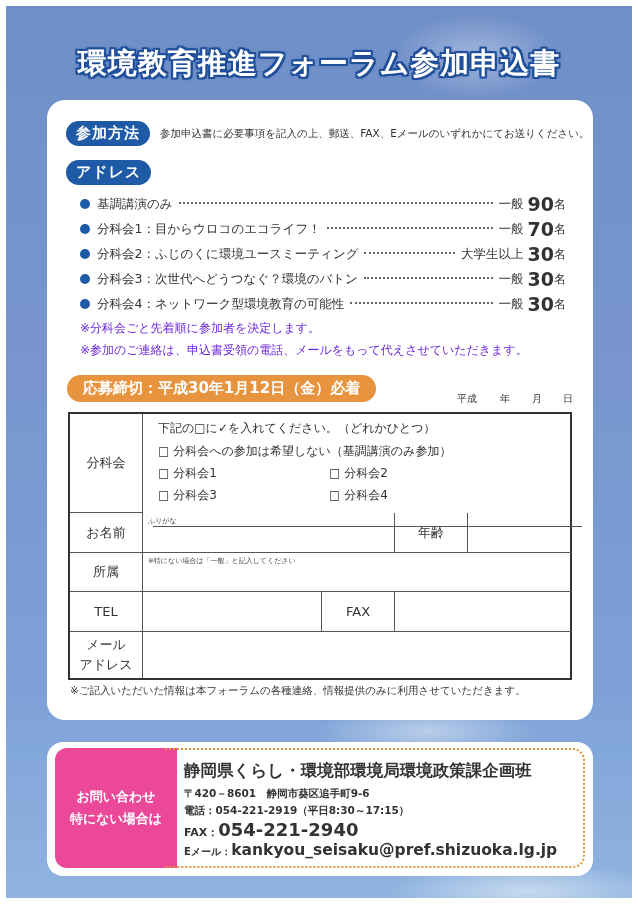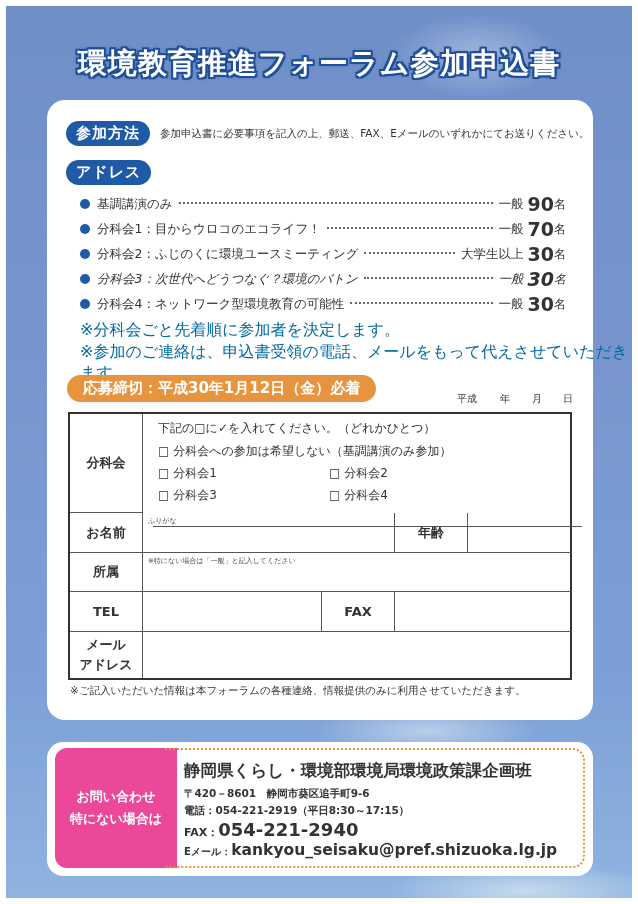--- a/index.html
+++ b/index.html
@@ -38,33 +38,33 @@
   .cap-row {
     position: absolute; left: 80px; width: 486px; height: 20px;
     display: flex; align-items: center; font-size: 12.5px; color: #333;
   }
   .cap-row .dot { width: 10px; height: 10px; border-radius: 50%; background: #1f5aa6; margin-right: 7px; flex: none; }
   .cap-row .name { white-space: nowrap; }
   .cap-row .leader { flex: 1; border-bottom: 2px dotted #666; margin: 0 6px; transform: translateY(-1px); height: 0; }
   .cap-row .cat { white-space: nowrap; }
   .cap-row .num { font-size: 19px; font-weight: bold; margin-left: 4px; }
   .cap-row .unit { font-size: 12px; }
-  .note { position: absolute; left: 80px; font-size: 16px; color: #0369a1; }
+  .note { position: absolute; left: 80px; font-size: 12px; color: #6d28d9; }
   .deadline {
     position: absolute; left: 67px; top: 375px; height: 27px; line-height: 27px;
     padding: 0 16px; background: #e8943f; color: #fff; font-weight: bold;
     font-size: 15px; border-radius: 14px;
   }
   .date-line { position: absolute; top: 392px; font-size: 10px; color: #333; }
   .tbl {
     position: absolute; left: 68px; top: 412px; width: 504px; height: 268px;
     border: 2px solid #333; box-sizing: border-box;
   }
   .cell { position: absolute; box-sizing: border-box; border-color: #555; border-style: solid; border-width: 0; }
-  .lbl { display: flex; align-items: center; justify-content: center; text-align: right; font-size: 13px; font-weight: bold; color: #333; }
+  .lbl { display: flex; align-items: center; justify-content: center; text-align: right; font-size: 13px; font-weight: normal; color: #333; }
   .smallnote { position: absolute; font-size: 7px; color: #444; }
   .chk-line { position: absolute; font-size: 12px; color: #333; white-space: nowrap; }
   .footer-note { position: absolute; left: 70px; top: 684px; font-size: 10.5px; color: #333; }
   .contact {
     position: absolute; left: 47px; top: 742px; width: 546px; height: 134px;
     background: #ffffff; border-radius: 16px;
   }
   .contact-tab {
     position: absolute; left: 55px; top: 748px; width: 122px; height: 120px;
     background: #ec4899; border-radius: 12px 0 0 12px;
@@ -108,21 +108,21 @@
   <span class="unit">名</span>
 </div>
 <div class="cap-row" style="top:244px;">
   <span class="dot"></span>
   <span class="name">分科会2：ふじのくに環境ユースミーティング</span>
   <span class="leader"></span>
   <span class="cat">大学生以上</span>
   <span class="num">30</span>
   <span class="unit">名</span>
 </div>
-<div class="cap-row" style="top:269px;font-style:italic;">
+<div class="cap-row" style="top:269px;">
   <span class="dot"></span>
   <span class="name">分科会3：次世代へどうつなぐ？環境のバトン</span>
   <span class="leader"></span>
   <span class="cat">一般</span>
   <span class="num">30</span>
   <span class="unit">名</span>
 </div>
 <div class="cap-row" style="top:294px;">
   <span class="dot"></span>
   <span class="name">分科会4：ネットワーク型環境教育の可能性</span>

